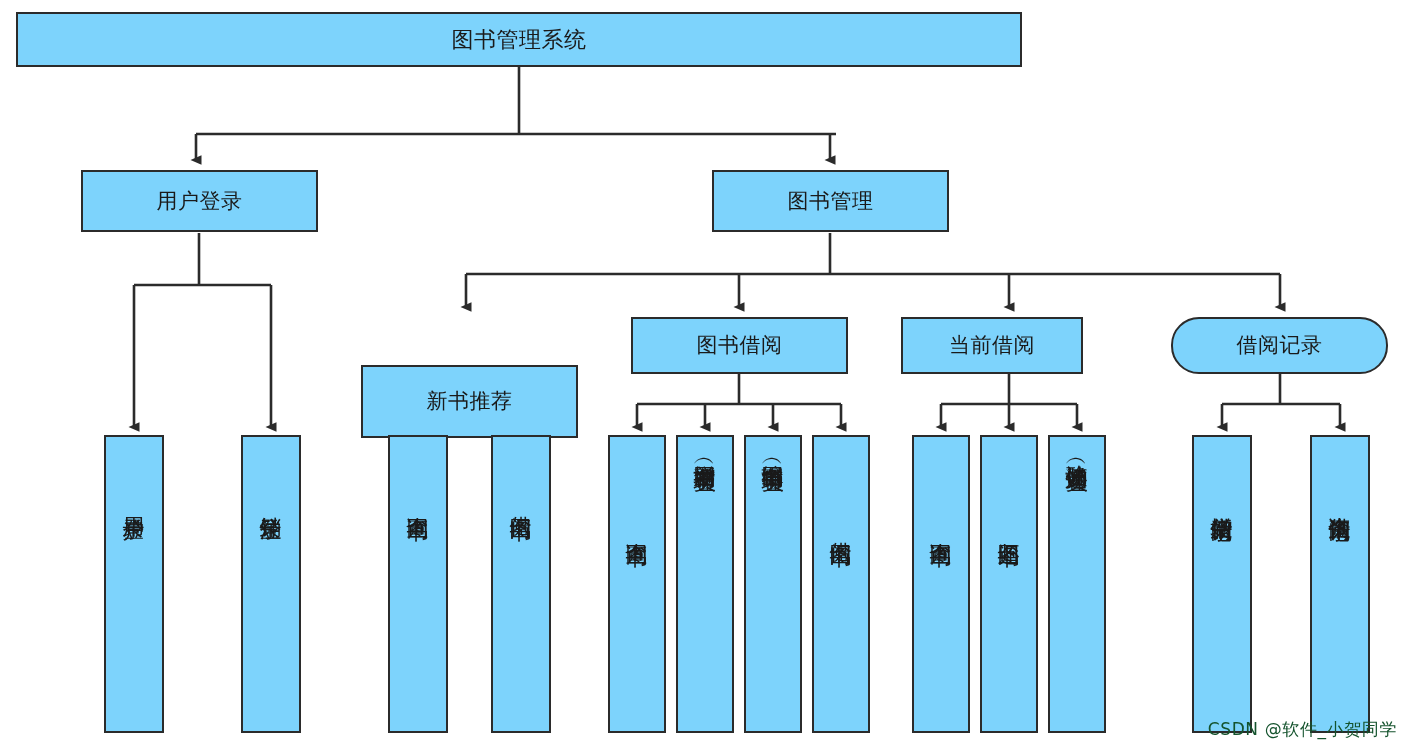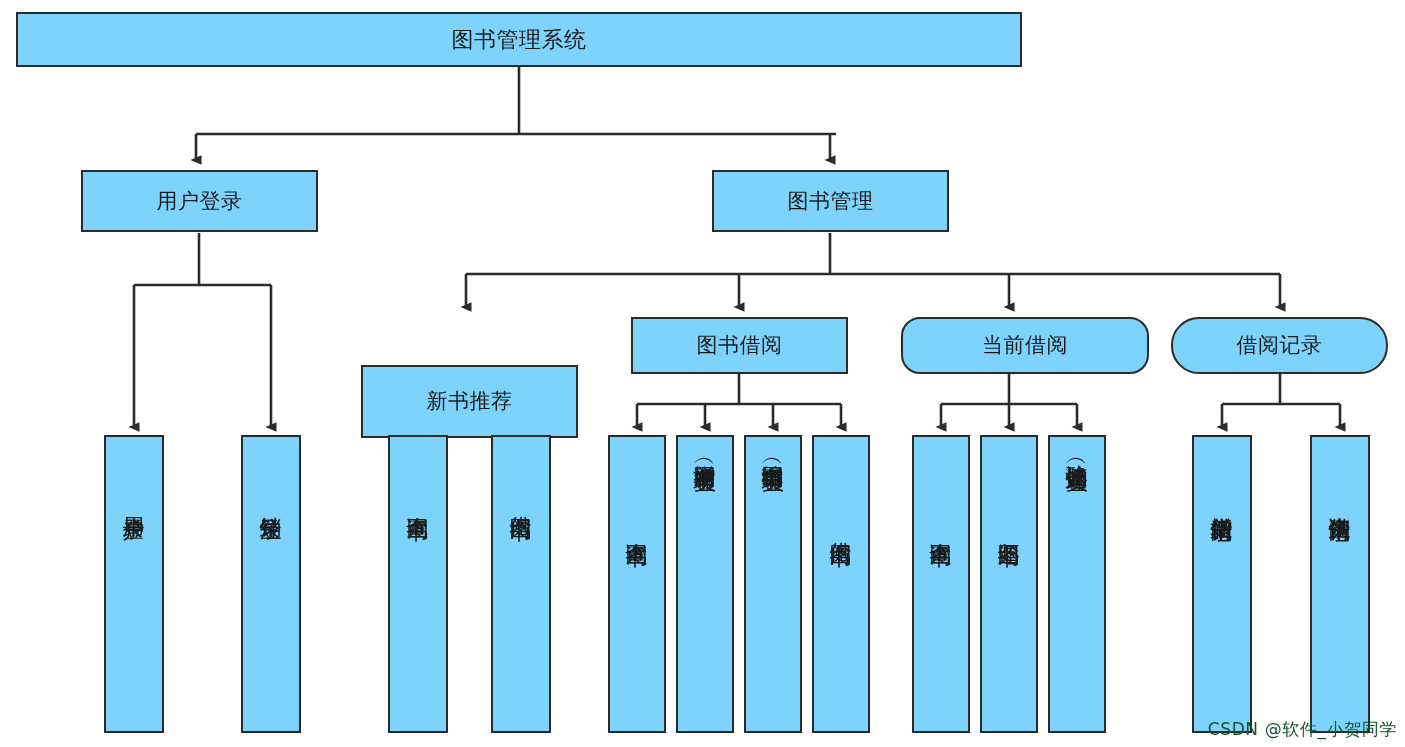--- a/index.html
+++ b/index.html
@@ -151,21 +151,21 @@
   <div class="node horiz" style="left:712px; top:170px; width:237px; height:62px;">
     <span class="label">图书管理</span>
   </div>
 
   <div class="node horiz" style="left:361px; top:317px; width:217px; height:73px;margin-top:48px;">
     <span class="label">新书推荐</span>
   </div>
   <div class="node horiz" style="left:631px; top:317px; width:217px; height:57px;">
     <span class="label">图书借阅</span>
   </div>
-  <div class="node horiz" style="left:901px; top:317px; width:248px; height:57px;border-radius:19px;">
+  <div class="node horiz" style="left:901px; top:317px; width:182px; height:57px;">
     <span class="label">当前借阅</span>
   </div>
   <div class="node horiz" style="left:1171px; top:317px; width:217px; height:57px;border-radius:28px;">
     <span class="label">借阅记录</span>
   </div>
 
   <div class="node vert mid" style="left:104px; top:435px; width:60px; height:298px;">
     <span class="label">用户登录</span>
   </div>
   <div class="node vert mid" style="left:241px; top:435px; width:60px; height:298px;">

